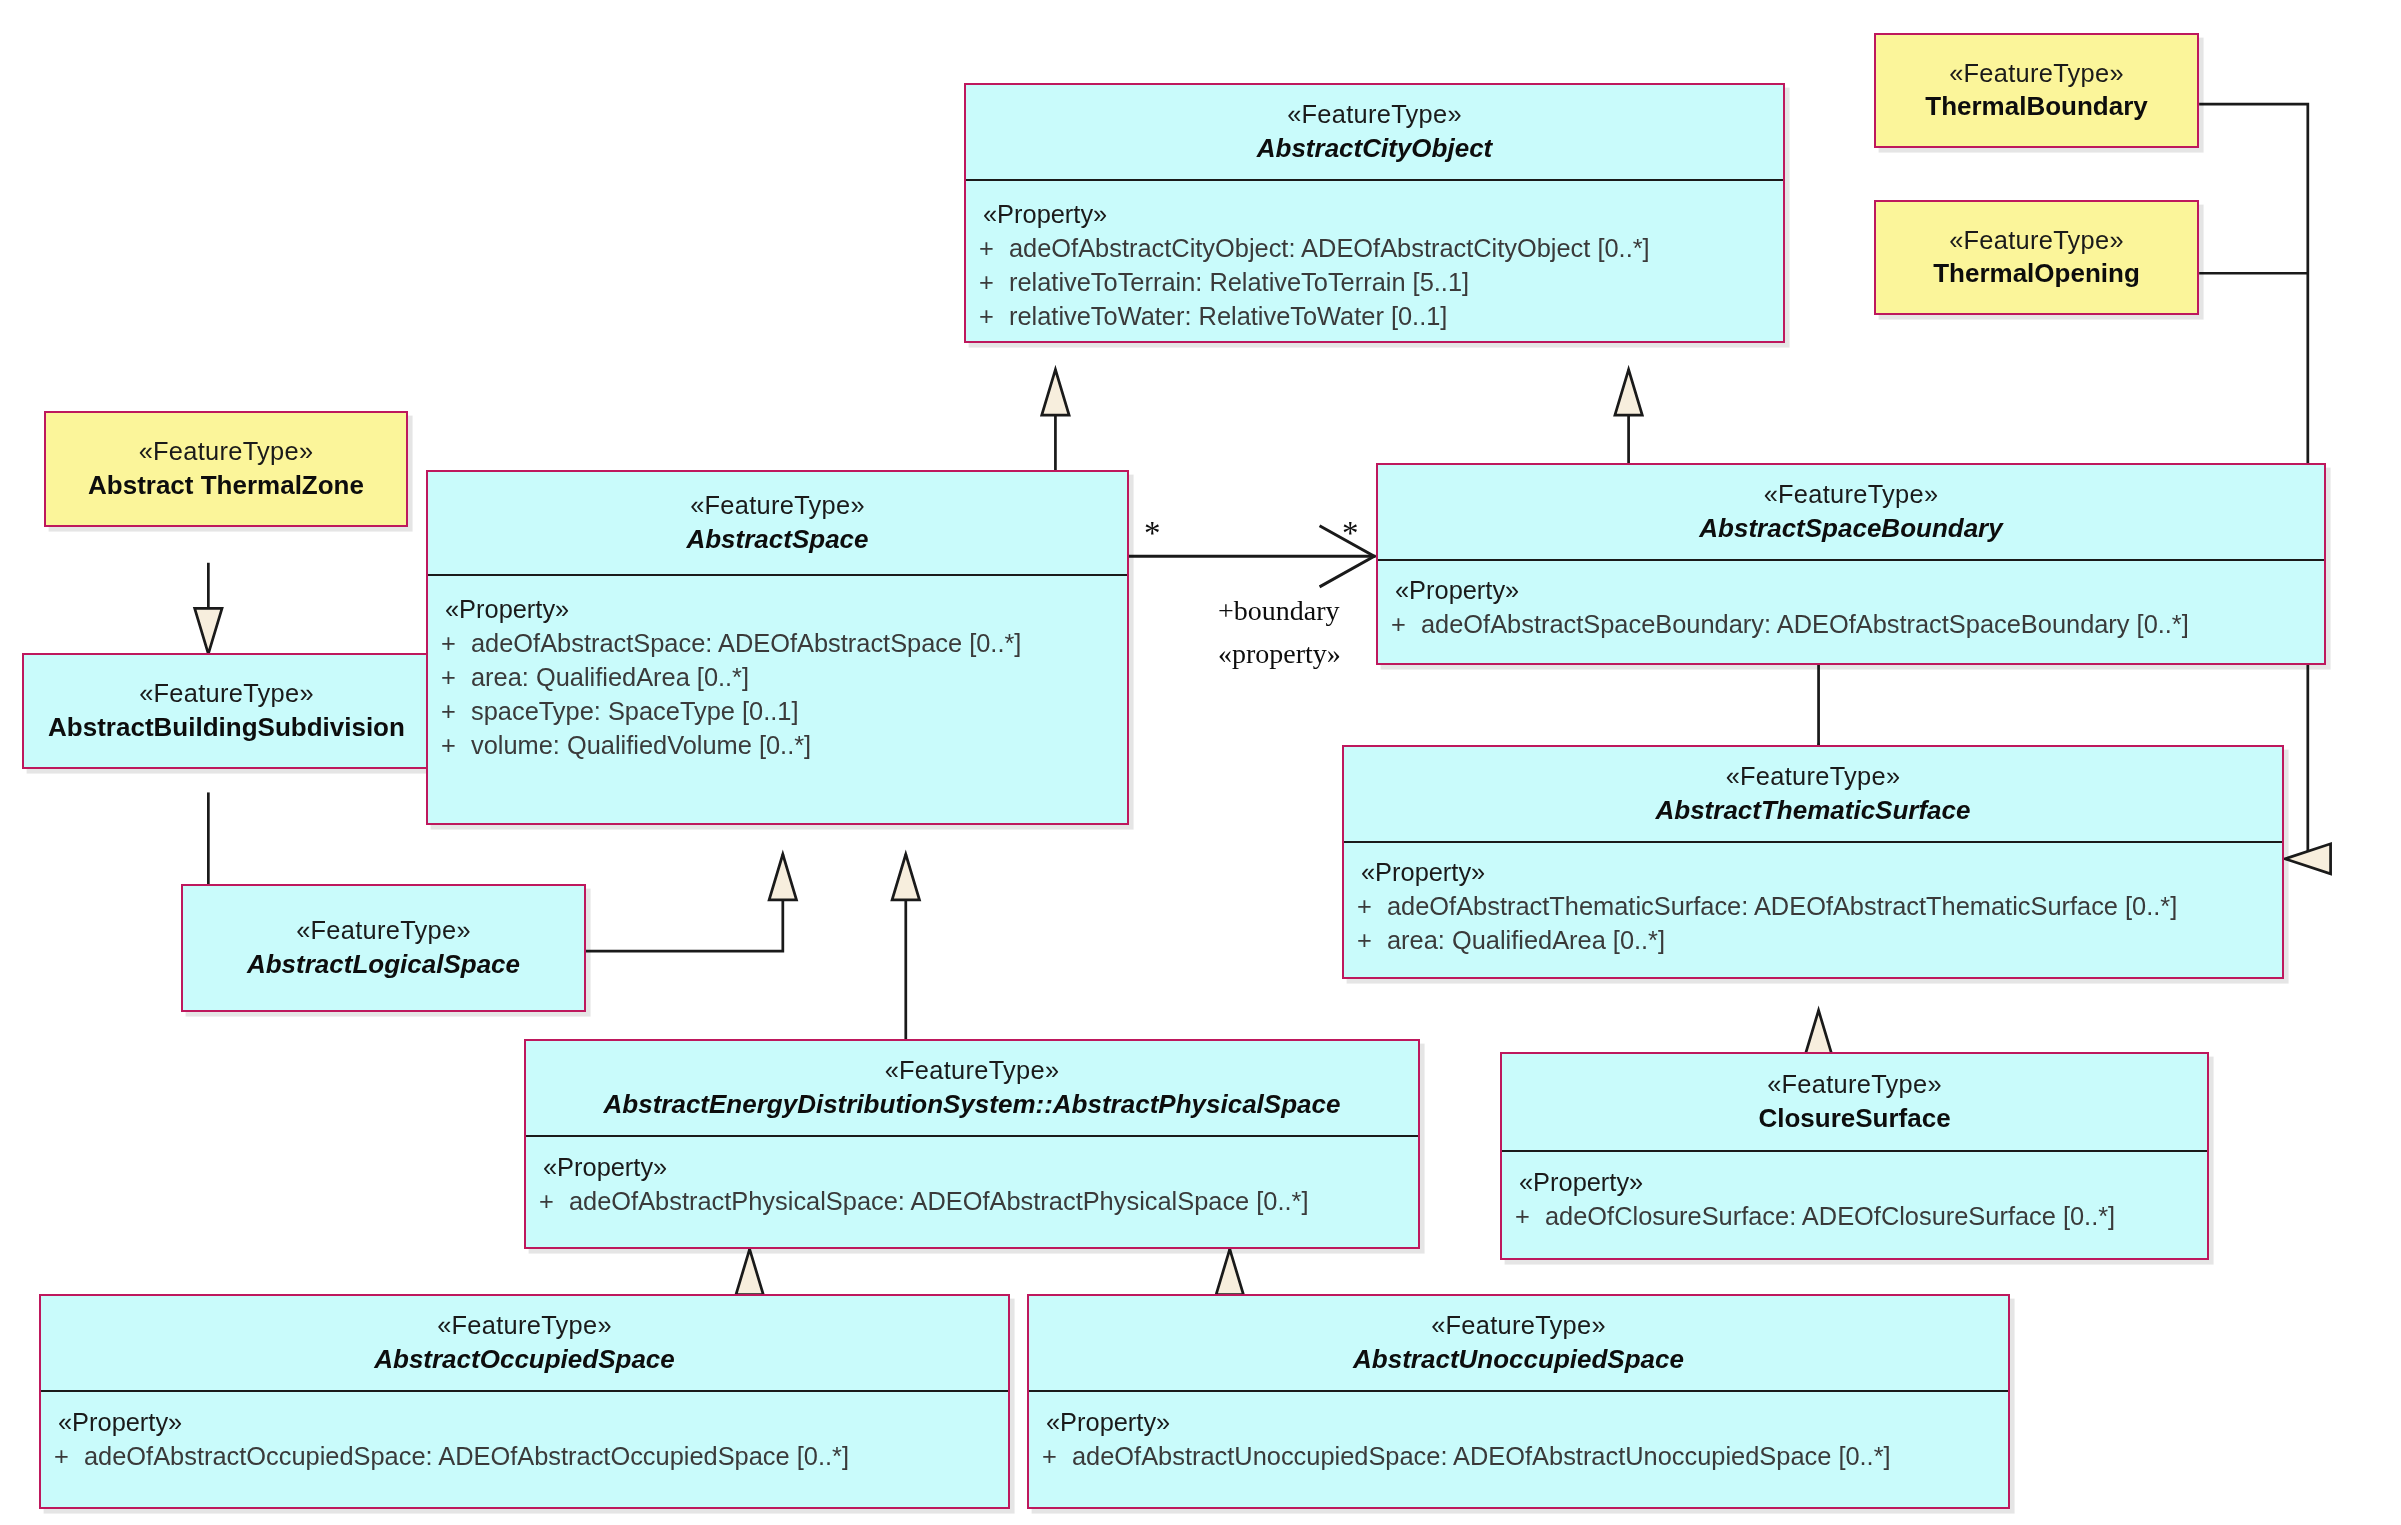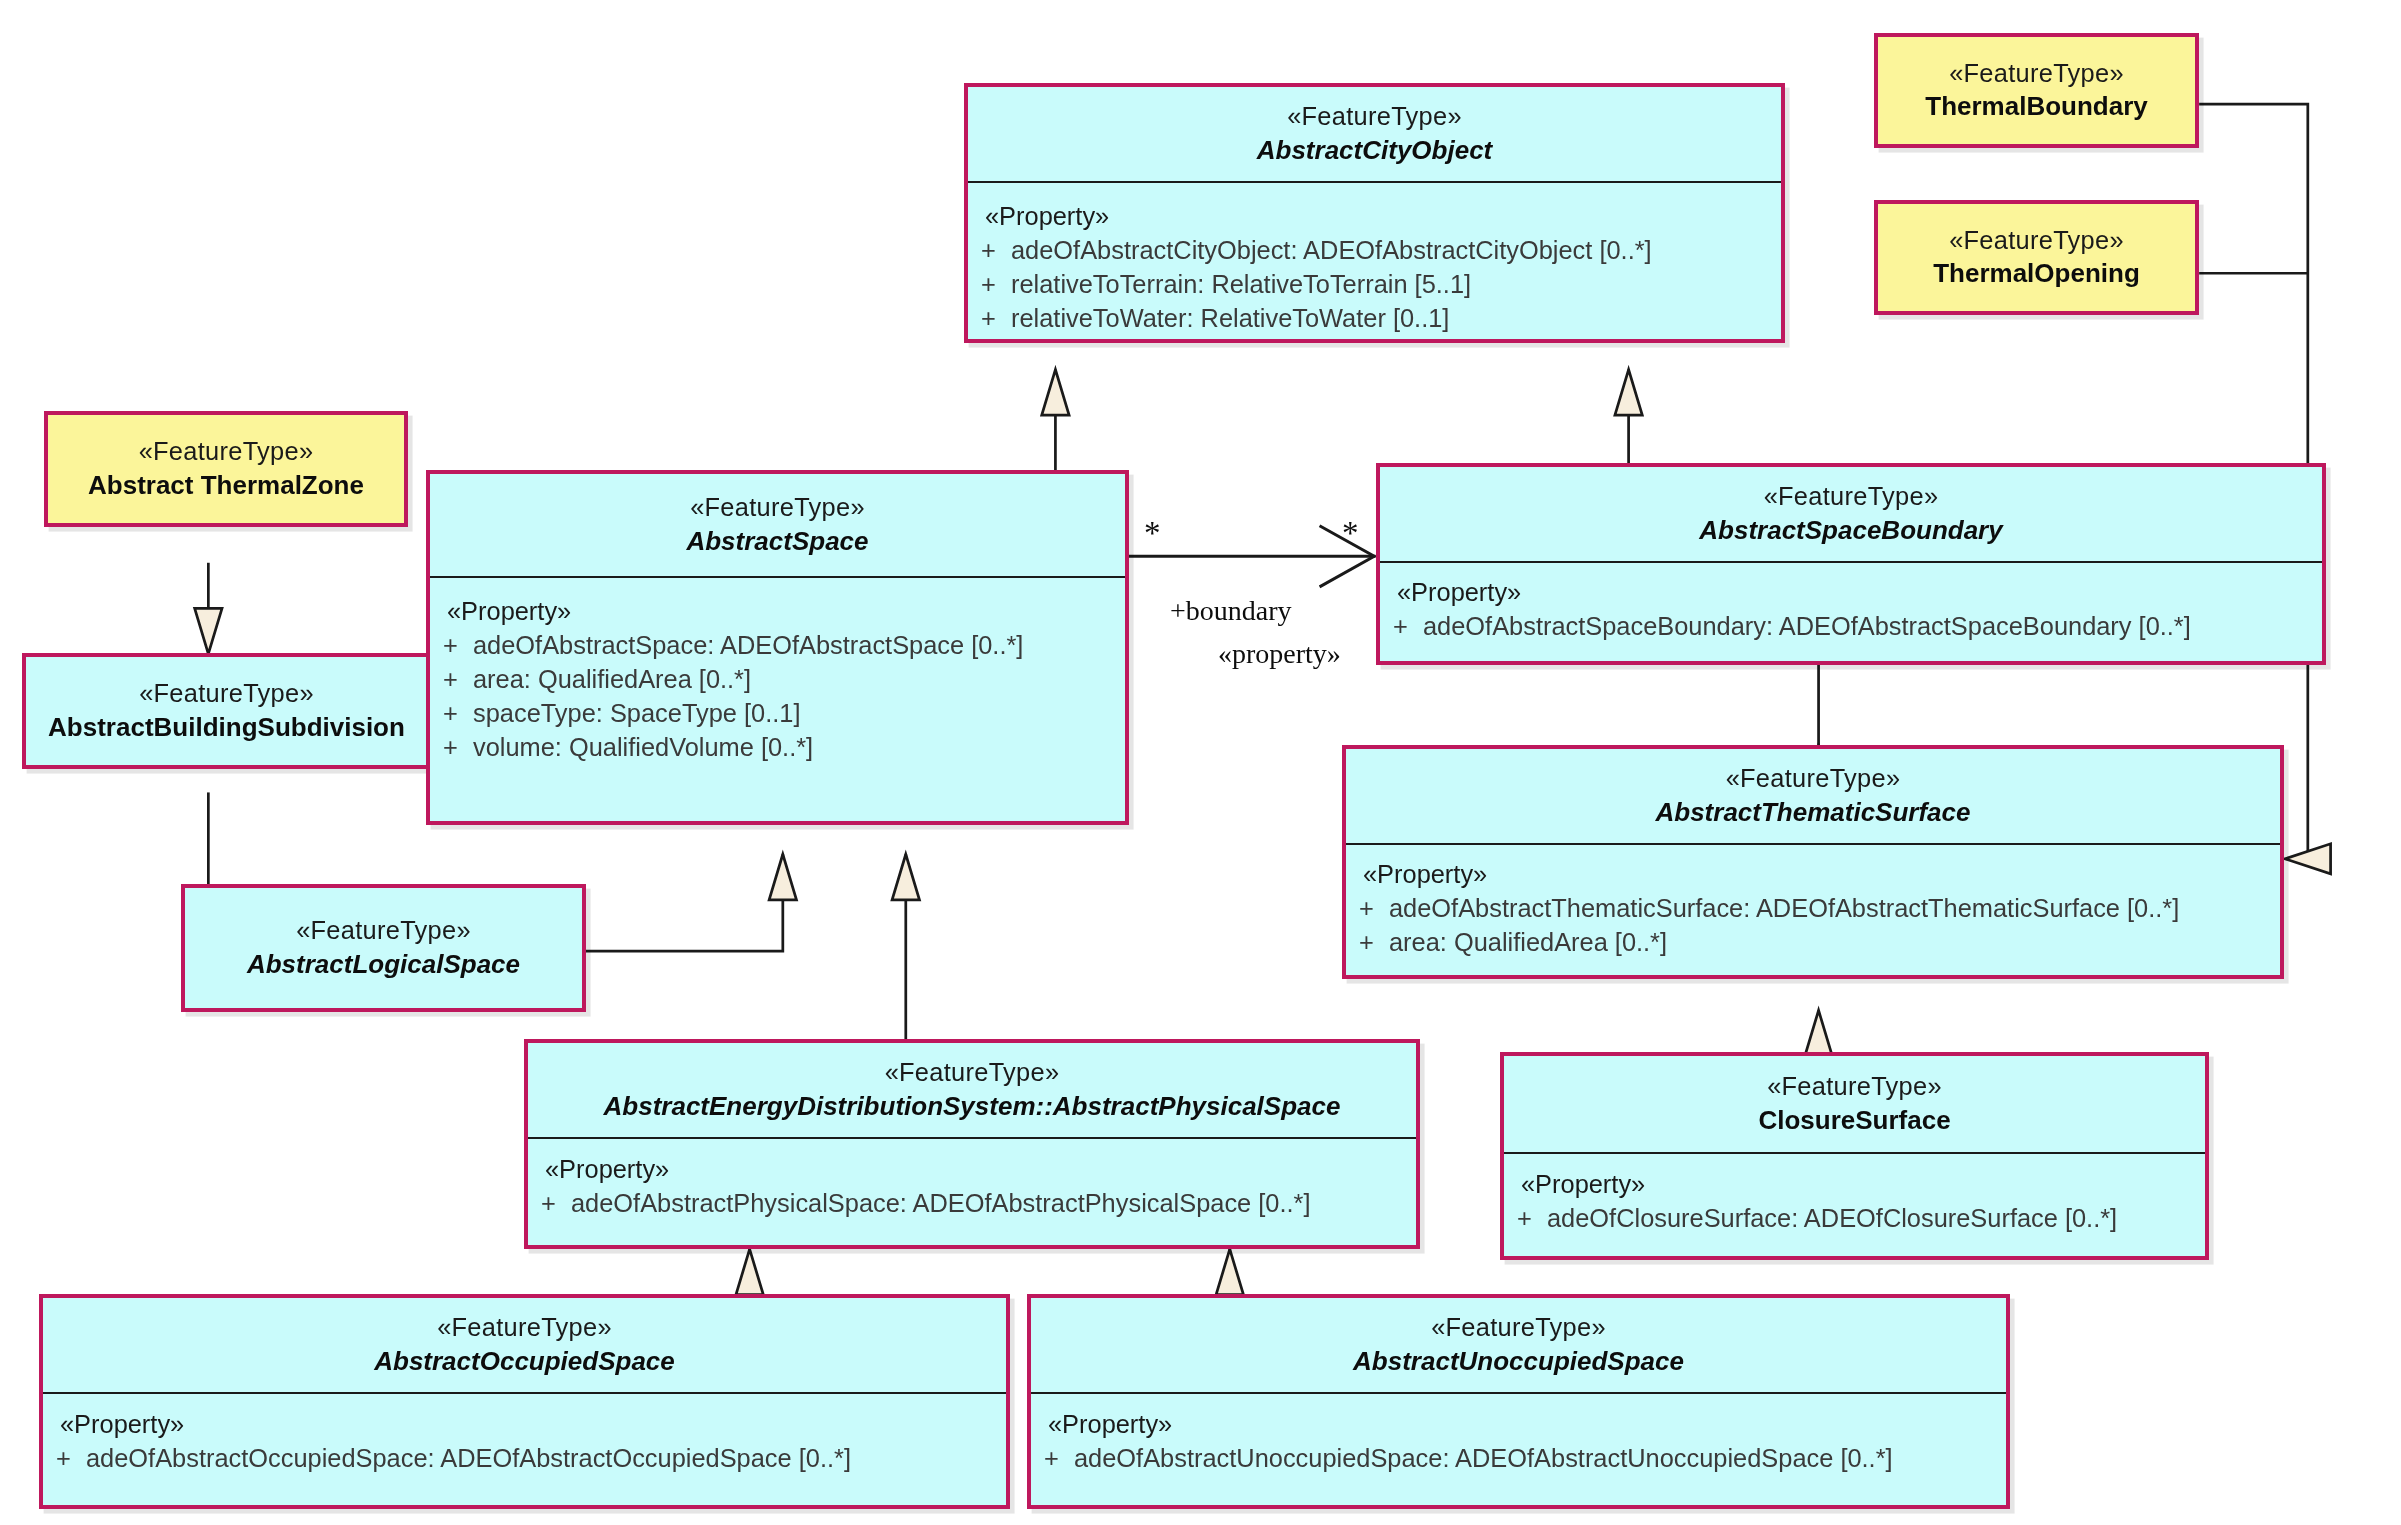--- a/index.html
+++ b/index.html
@@ -8,21 +8,21 @@
     width:2401px;height:1525px;
     background:#ffffff;
     font-family:"Liberation Sans","DejaVu Sans",sans-serif;
     overflow:hidden;
   }
   #edges{position:absolute;left:0;top:0;width:2401px;height:1525px;pointer-events:none;}
 
   .node{
     position:absolute;
     box-sizing:border-box;
-    border:4px solid #be185d;
+    border:2px solid #be185d;
     background:#c9fbfb;
     box-shadow:4.6px 4.6px 0 0 rgba(0,0,0,0.10);
     display:flex;
     flex-direction:column;
   }
   .node.yellow{background:#fbf59a;}
 
   .node-head{
     box-sizing:border-box;
     display:flex;
@@ -314,17 +314,17 @@
       <div class="prop-stereo">«Property»</div>
       <div class="attr">
         <span class="vis">+</span>
         <span class="sig">adeOfAbstractUnoccupiedSpace: ADEOfAbstractUnoccupiedSpace [0..*]</span>
       </div>
     </div>
   </div>
 
   <div class="mult" style="left:1144px;top:515px;">*</div>
   <div class="mult" style="left:1342px;top:515px;">*</div>
-  <div class="edge-label" style="left:1170px;top:595px;">+boundary</div>
+  <div class="edge-label" style="left:1218px;top:595px;">+boundary</div>
   <div class="edge-label" style="left:1218px;top:638px;">«property»</div>
 
 </div>
 
 
 </body></html>

